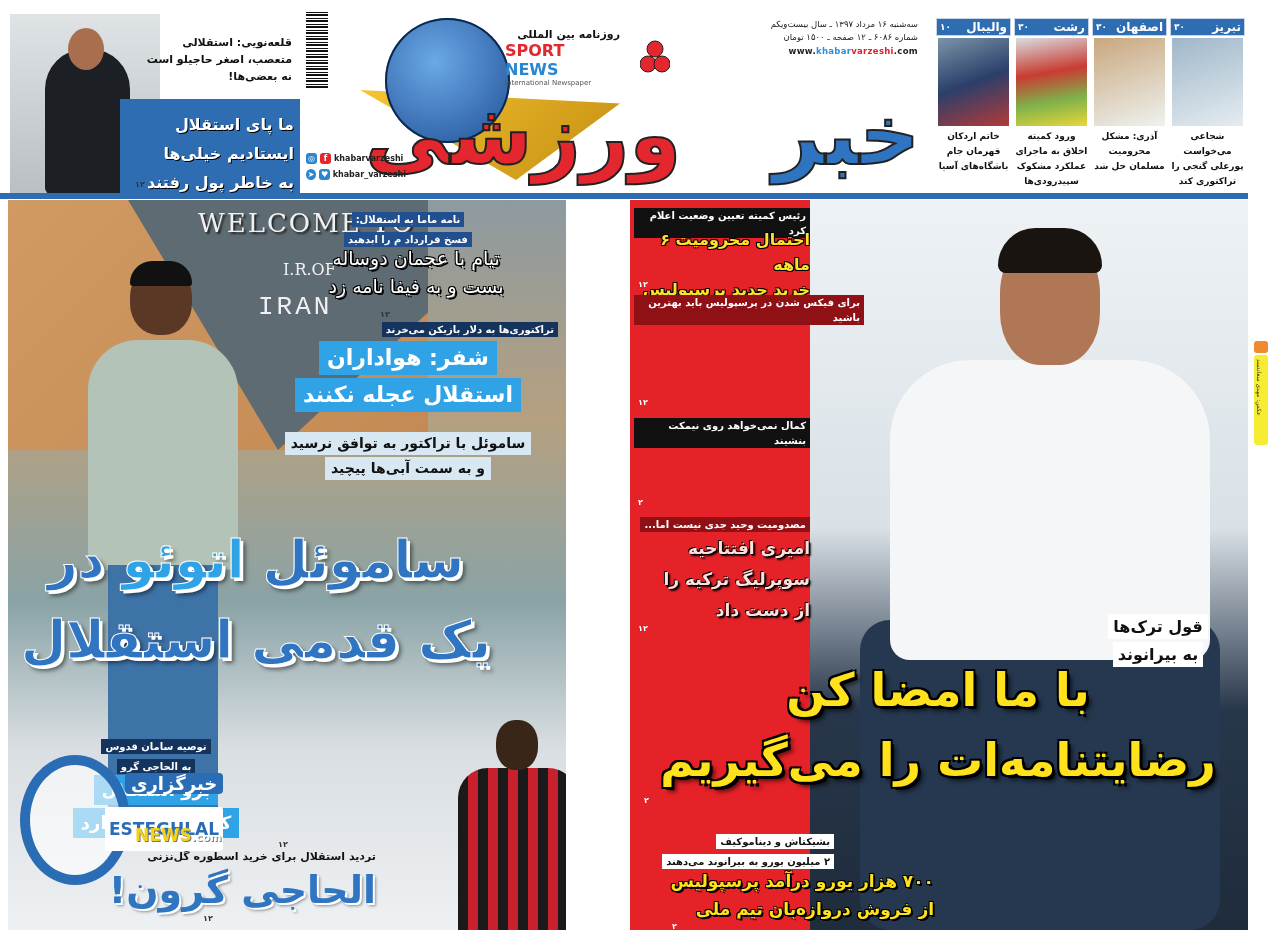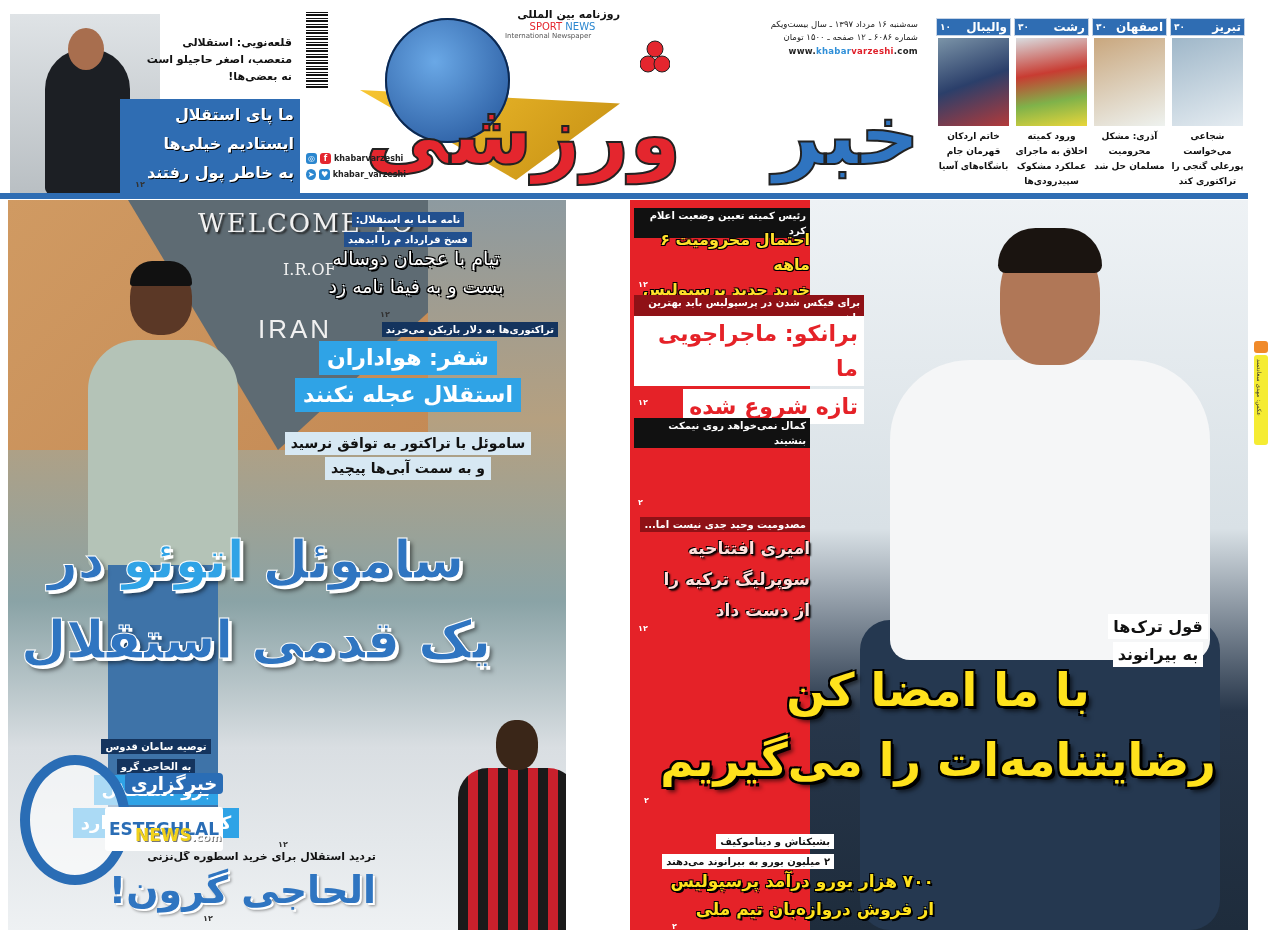--- a/index.html
+++ b/index.html
@@ -16,47 +16,47 @@
   #dateline{left:750px;top:18px;width:168px;text-align:left;direction:rtl}
   #dateline div{font-size:8.5px;color:#222;text-align:right;line-height:13px}
   #website{font-family:"DejaVu Sans",sans-serif;font-size:10px;font-weight:bold;direction:ltr;text-align:right;color:#333;margin-top:1px;letter-spacing:.3px}
   #website .b{color:#2f8fd8}#website .r{color:#e0202a}
   #logo{left:365px;top:78px;width:565px;height:115px;direction:ltr}
   #logo-red{position:absolute;left:0;top:0;font-size:84px;font-weight:bold;color:#e4262e;-webkit-text-stroke:2px #222;letter-spacing:-3px;line-height:115px}
   #logo-blue{position:absolute;right:10px;top:0;font-size:84px;font-weight:bold;color:#2f74c0;-webkit-text-stroke:2px #222;line-height:115px}
   #logo-dots{left:640px;top:40px;width:30px;height:34px}
   #globe{left:385px;top:18px;width:125px;height:125px;border-radius:50%;background:radial-gradient(circle at 40% 35%,#6aa8e6,#1f4f95);box-shadow:0 0 0 2px #0c2850 inset}
   #ribbon{left:360px;top:90px;width:260px;height:90px;background:linear-gradient(135deg,#f7c531,#c38d12);clip-path:polygon(0 0,100% 15%,60% 100%)}
-  #sportnews{left:505px;top:8px;width:115px;text-align:right}
+  #sportnews{left:505px;top:28px;width:115px;text-align:right}
   #sportnews .fa{font-size:11px;font-weight:bold;color:#111}
-  #sportnews .en{font-size:10px;font-weight:normal;direction:ltr;text-align:center}
+  #sportnews .en{font-size:16px;font-weight:bold;direction:ltr;text-align:left}
   #sportnews .en .r{color:#e4262e}#sportnews .en .b{color:#2a86cf}
   #sportnews .sub{font-size:7px;color:#555;direction:ltr;text-align:left}
   #barcode{left:306px;top:12px;width:22px;height:76px;background:repeating-linear-gradient(0deg,#111 0 2px,#fff 2px 3px,#111 3px 4px,#fff 4px 6px)}
   #socials{left:306px;top:150px;width:100px;direction:ltr}
   .soc{display:flex;align-items:center;gap:3px;font-size:8px;color:#222;font-weight:bold;height:16px}
   .soc i{display:inline-block;width:11px;height:11px;border-radius:3px;background:#2a86cf;color:#fff;font-style:normal;font-size:8px;text-align:center;line-height:11px}
   
   #promo{left:10px;top:14px;width:290px;height:180px}
   #promo-photo{position:absolute;left:0;top:0;width:150px;height:180px;background:linear-gradient(180deg,#dfe3e6,#b9bfc3);overflow:hidden}
   #promo-photo .man{position:absolute;left:35px;top:35px;width:85px;height:145px;background:#1c1f24;border-radius:40px 40px 6px 6px}
   #promo-photo .head{position:absolute;left:58px;top:14px;width:36px;height:42px;background:#a86e4e;border-radius:50%}
   #promo-kicker{position:absolute;right:8px;top:20px;width:150px;font-size:11px;font-weight:bold;line-height:17px;color:#111}
-  #promo-box{position:absolute;right:0;top:85px;width:180px;height:95px;background:#2f6db3;padding:1px 6px}
+  #promo-box{position:absolute;right:0;top:85px;width:180px;height:95px;background:#2f6db3;padding:11px 6px}
   #promo-box div{font-size:16px;font-weight:bold;line-height:29px;color:#fff;text-shadow:1px 1px 0 #000}
   .pgref{font-size:8px;color:#333;font-weight:bold}
   
   #divider{left:0;top:193px;width:1248px;height:6px;background:#2f6db3}
   
   #left-panel{left:8px;top:200px;width:558px;height:730px;background:linear-gradient(180deg,#8d9aa0 0,#b5a080 30%,#8aa3a6 55%,#d9dee2 75%,#eef1f3 100%);overflow:hidden}
   #wall{position:absolute;left:0;top:0;width:420px;height:250px;background:linear-gradient(135deg,#d09a62,#c48a55);}
   #wall .slate{position:absolute;left:120px;top:0;width:300px;height:250px;background:#5e6b73;clip-path:polygon(0 0,100% 0,100% 45%,50% 100%)}
   #welcome{position:absolute;left:190px;top:8px;font-family:"DejaVu Serif",serif;font-size:26px;letter-spacing:2px;color:#f0f0f0;direction:ltr;text-shadow:2px 2px 2px #222}
   #irof{position:absolute;left:275px;top:60px;font-family:"DejaVu Serif",serif;font-size:16px;color:#f0f0f0;direction:ltr}
-  #iran{position:absolute;left:250px;top:114px;font-family:Liberation Sans, sans-serif;font-size:26px;letter-spacing:3px;color:#f0f0f0;direction:ltr}
+  #iran{position:absolute;left:250px;top:92px;font-family:Liberation Mono, monospace;font-size:26px;letter-spacing:3px;color:#f0f0f0;direction:ltr}
   #eto-figure{position:absolute;left:70px;top:55px;width:170px;height:675px}
   #eto-figure .hd{position:absolute;left:52px;top:10px;width:62px;height:70px;background:#5b3826;border-radius:45%}
   #eto-figure .cap{position:absolute;left:52px;top:6px;width:62px;height:25px;background:#111;border-radius:30px 30px 4px 4px}
   #eto-figure .shirt{position:absolute;left:10px;top:85px;width:150px;height:230px;background:#b4c3b7;border-radius:50px 50px 10px 10px}
   #eto-figure .pants{position:absolute;left:30px;top:310px;width:110px;height:260px;background:#3e73a8}
   .tag{display:inline-block;font-size:10px;font-weight:bold;line-height:15px;padding:0 4px;margin:1px 0}
   .tag.navy{background:#22508f;color:#fff}
   .tag.dark{background:#14345e;color:#fff}
   .hl-stack{position:absolute;text-align:center}
   #eto-kickers{right:8px;top:8px;width:300px}
@@ -285,24 +285,20 @@
   </div>
 
   <div id="p1" class="abs"><span class="ptag black">رئیس کمیته تعیین وضعیت اعلام کرد</span></div>
   <div id="p1-h" class="abs">
     <div>احتمال محرومیت ۶ ماهه</div>
     <div>خرید جدید پرسپولیس</div>
   </div>
   <span class="pgref abs" style="left:8px;top:80px;color:#fff">۱۲</span>
 
   <div id="p2" class="abs"><span class="ptag dred">برای فیکس شدن در پرسپولیس باید بهترین باشید</span></div>
-  <div id="p3" class="abs" style="top:113px">
-    <div><span class="whitebox">برانکو: ماجراجویی ما</span></div>
-    <div><span class="whitebox">تازه شروع شده</span></div>
-  </div>
   <span class="pgref abs" style="left:8px;top:198px;color:#fff">۱۲</span>
 
   <div id="p4" class="abs"><span class="ptag black">کمال نمی‌خواهد روی نیمکت بنشیند</span></div>
   <span class="pgref abs" style="left:8px;top:298px;color:#fff">۲</span>
 
   <div id="p5" class="abs"><span class="ptag dred">مصدومیت وحید جدی نیست اما...</span></div>
   <div id="p5-h" class="abs">
     <div>امیری افتتاحیه</div>
     <div>سوپرلیگ ترکیه را</div>
     <div>از دست داد</div>

